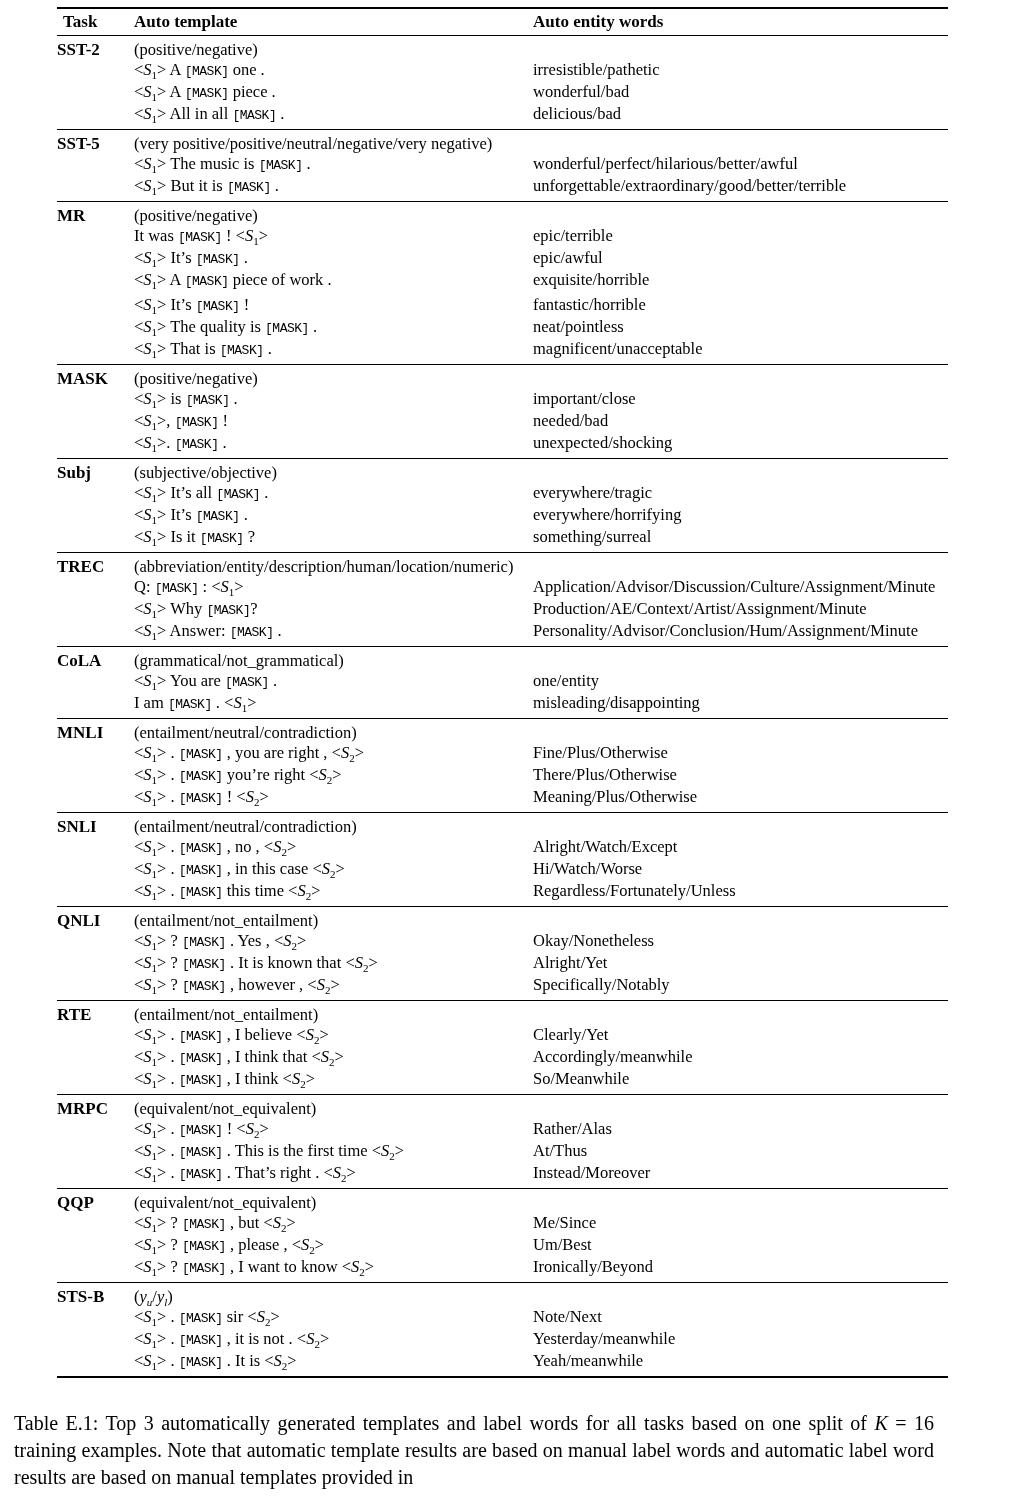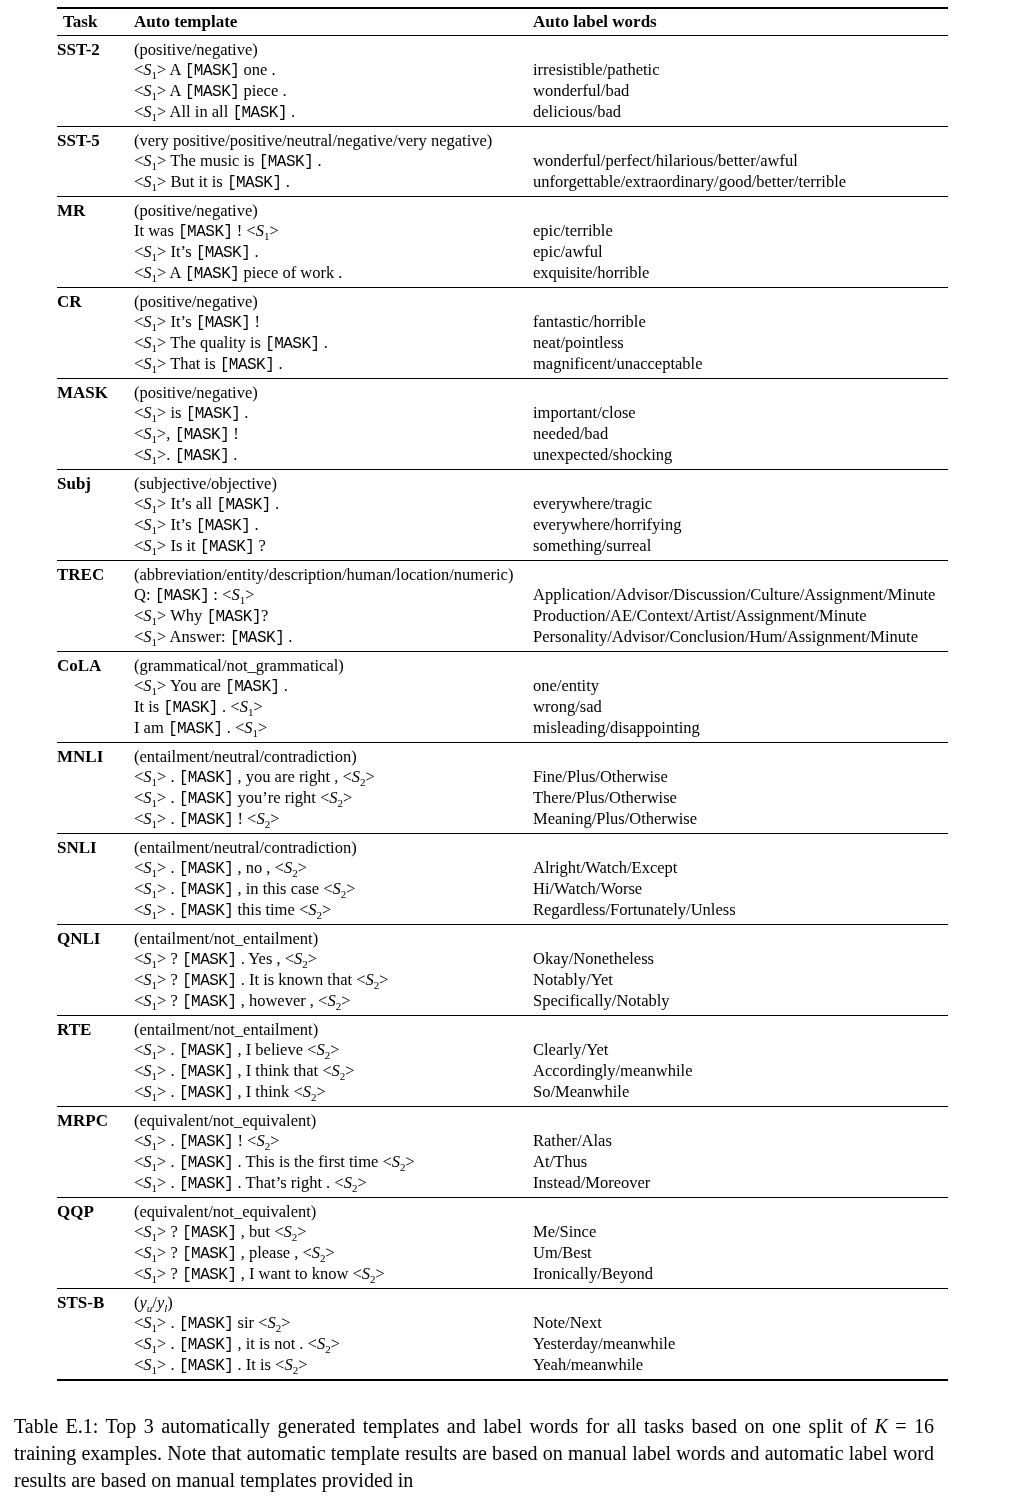--- a/index.html
+++ b/index.html
@@ -43,21 +43,21 @@
     line-height: 20px;
     vertical-align: top;
     white-space: nowrap;
     overflow: hidden;
   }
   tr.sec-head td { padding-top: 4px; border-top: 1.5px solid #000; margin-top: 36px; }
   tr.sec-last td { padding-bottom: 3px; }
   td.task-cell { font-weight: bold; font-size: 17px; }
   .mask {
     font-family: "Liberation Mono", monospace;
-    font-size: 16px;
+    font-size: 13px;
     letter-spacing: -0.5px;
   }
   .mi { font-style: italic; }
   sub { font-size: 11px; line-height: 0; }
   .caption {
     margin: 32px 14px 0 14px;
     font-size: 20px;
     line-height: 27px;
     text-align: justify;
   }
@@ -70,21 +70,21 @@
   <table class="paper-table">
     <colgroup>
       <col class="c-task">
         <col class="c-tmpl">
         <col class="c-lbl">
     </colgroup>
     <thead>
       <tr>
         <th class="first">Task</th>
         <th>Auto template</th>
-        <th>Auto label words</th>
+        <th>Auto entity words</th>
       </tr>
     </thead>
     <tbody id="table-body">
         <tr class="sec-head">
           <td class="task-cell">SST-2</td>
           <td colspan="2">(positive/negative)</td>
         </tr>
         <tr>
           <td></td>
           <td>&lt;<span class="mi">S</span><sub>1</sub>&gt; A <span class="mask">[MASK]</span> one .</td>
@@ -126,24 +126,20 @@
         <tr>
           <td></td>
           <td>&lt;<span class="mi">S</span><sub>1</sub>&gt; It’s <span class="mask">[MASK]</span> .</td>
           <td>epic/awful</td>
         </tr>
         <tr class="sec-last">
           <td></td>
           <td>&lt;<span class="mi">S</span><sub>1</sub>&gt; A <span class="mask">[MASK]</span> piece of work .</td>
           <td>exquisite/horrible</td>
         </tr>
-        <tr class="sec-head">
-          <td class="task-cell">CR</td>
-          <td colspan="2">(positive/negative)</td>
-        </tr>
         <tr>
           <td></td>
           <td>&lt;<span class="mi">S</span><sub>1</sub>&gt; It’s <span class="mask">[MASK]</span> !</td>
           <td>fantastic/horrible</td>
         </tr>
         <tr>
           <td></td>
           <td>&lt;<span class="mi">S</span><sub>1</sub>&gt; The quality is <span class="mask">[MASK]</span> .</td>
           <td>neat/pointless</td>
         </tr>
@@ -211,25 +207,20 @@
         </tr>
         <tr class="sec-head">
           <td class="task-cell">CoLA</td>
           <td colspan="2">(grammatical/not_grammatical)</td>
         </tr>
         <tr>
           <td></td>
           <td>&lt;<span class="mi">S</span><sub>1</sub>&gt; You are <span class="mask">[MASK]</span> .</td>
           <td>one/entity</td>
         </tr>
-        <tr>
-          <td></td>
-          <td>It is <span class="mask">[MASK]</span> . &lt;<span class="mi">S</span><sub>1</sub>&gt;</td>
-          <td>wrong/sad</td>
-        </tr>
         <tr class="sec-last">
           <td></td>
           <td>I am <span class="mask">[MASK]</span> . &lt;<span class="mi">S</span><sub>1</sub>&gt;</td>
           <td>misleading/disappointing</td>
         </tr>
         <tr class="sec-head">
           <td class="task-cell">MNLI</td>
           <td colspan="2">(entailment/neutral/contradiction)</td>
         </tr>
         <tr>
@@ -271,21 +262,21 @@
           <td colspan="2">(entailment/not_entailment)</td>
         </tr>
         <tr>
           <td></td>
           <td>&lt;<span class="mi">S</span><sub>1</sub>&gt; ? <span class="mask">[MASK]</span> . Yes , &lt;<span class="mi">S</span><sub>2</sub>&gt;</td>
           <td>Okay/Nonetheless</td>
         </tr>
         <tr>
           <td></td>
           <td>&lt;<span class="mi">S</span><sub>1</sub>&gt; ? <span class="mask">[MASK]</span> . It is known that &lt;<span class="mi">S</span><sub>2</sub>&gt;</td>
-          <td>Notably/Yet</td>
+          <td>Alright/Yet</td>
         </tr>
         <tr class="sec-last">
           <td></td>
           <td>&lt;<span class="mi">S</span><sub>1</sub>&gt; ? <span class="mask">[MASK]</span> , however , &lt;<span class="mi">S</span><sub>2</sub>&gt;</td>
           <td>Specifically/Notably</td>
         </tr>
         <tr class="sec-head">
           <td class="task-cell">RTE</td>
           <td colspan="2">(entailment/not_entailment)</td>
         </tr>

